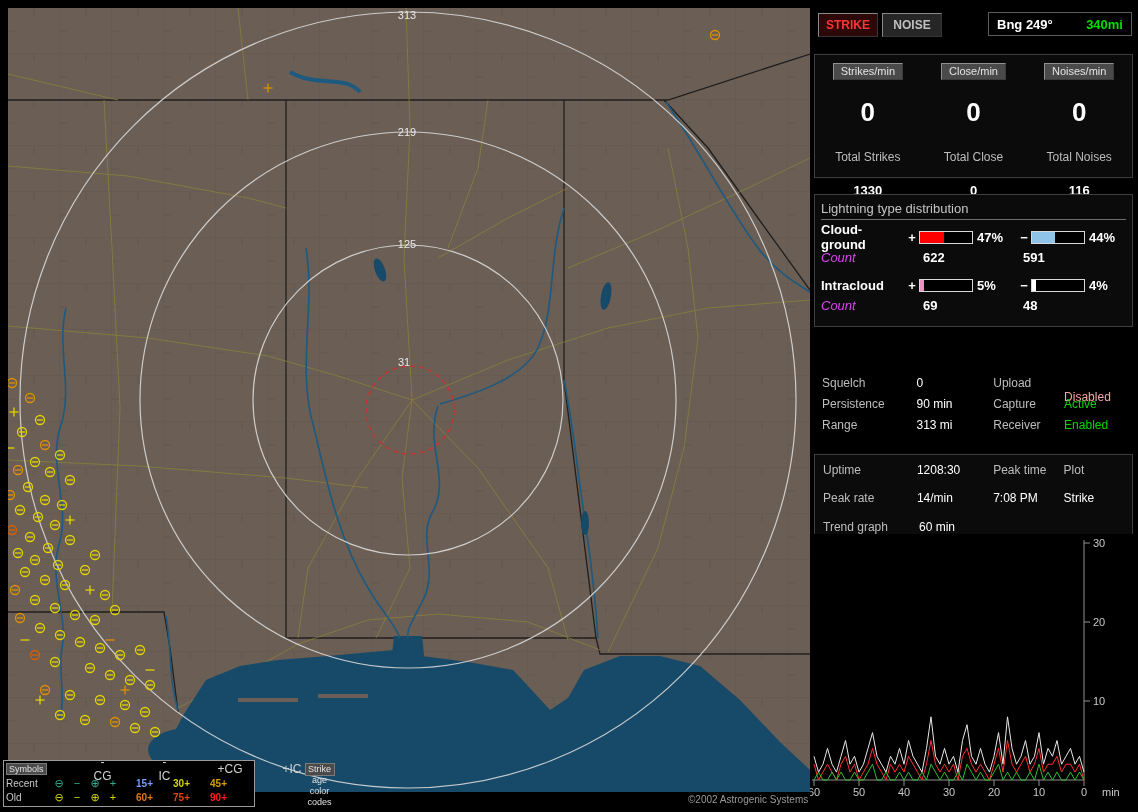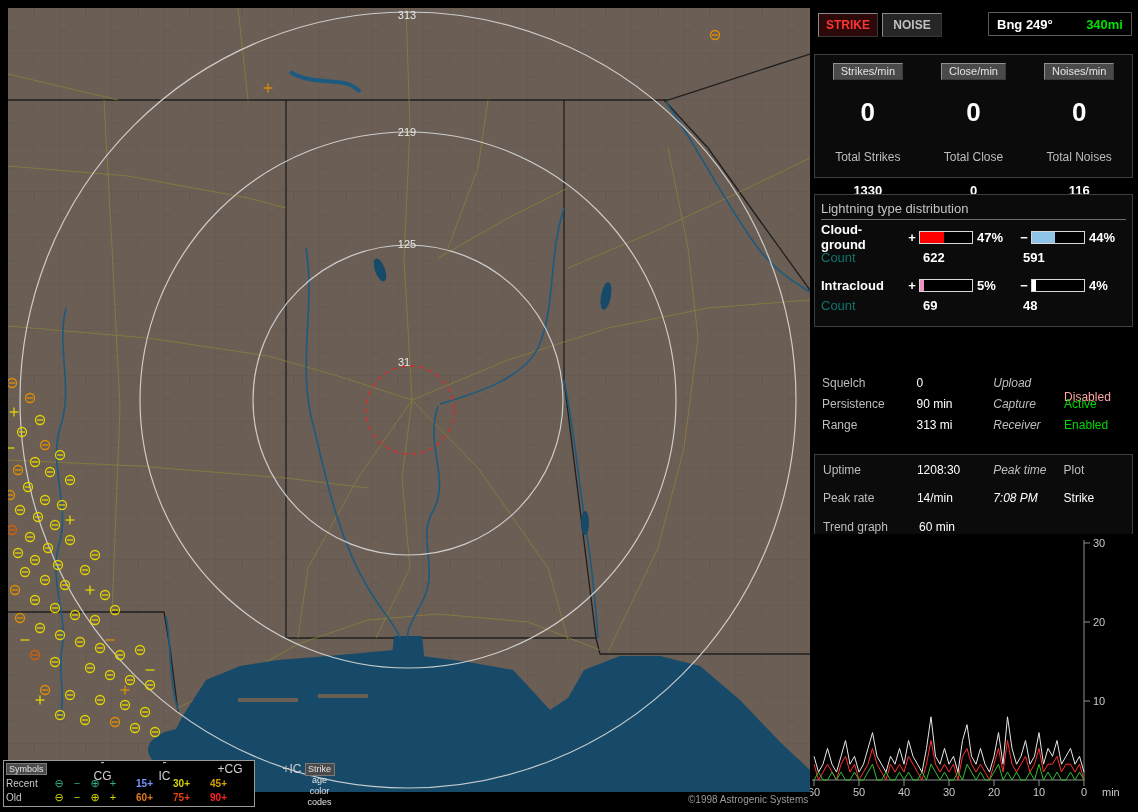--- a/index.html
+++ b/index.html
@@ -44,29 +44,29 @@
   #dist-panel{padding:6px 6px 0 6px;color:#c8c8c8;font-size:13px;}
   .dist-title{color:#c4c4c4;border-bottom:1px solid #6e6e6e;padding-bottom:3px;margin-bottom:8px;}
   .dist-row{display:flex;align-items:center;height:18px;margin-bottom:4px;}
   .dist-name{width:84px;color:#fff;font-weight:bold;}
   .sign{width:14px;text-align:center;color:#fff;font-weight:bold;}
   .bar{width:52px;height:11px;border:1px solid #d8d8d8;background:#000;display:inline-block;}
   .bar-fill{display:block;height:100%;}
   .pct{width:40px;padding-left:4px;color:#fff;font-weight:bold;}
   .pct2{width:30px;padding-left:4px;color:#fff;font-weight:bold;}
   .count-row{display:flex;height:18px;margin-bottom:8px;}
-  .count-label{width:102px;color:#0f766e;}
+  .count-label{width:102px;color:#d946ef;font-style:italic;}
   .count-val{width:100px;color:#fff;font-weight:bold;}
 
   #datetime-box{background:#000;border:1px solid #5a5a5a;display:flex;align-items:center;
     padding:0 6px;box-sizing:border-box;color:#00e400;font-weight:bold;font-size:14px;}
   .grid-4{display:flex;flex-wrap:wrap;font-size:12px;}
   .g-c1{width:96px;color:#bdbdbd;}
   .g-c2{width:78px;color:#fff;}
-  .g-c3{width:72px;color:#bdbdbd;font-style:italic;}
+  .g-c3{width:72px;color:#bdbdbd;}
   .g-c4{width:70px;color:#fff;}
   .g-row{display:flex;width:100%;height:21px;align-items:center;padding-left:8px;box-sizing:border-box;}
   #info-panel{padding-top:4px;}
   .hdr{color:#bdbdbd;}
 
   #trend-wrap{background:#000;}
   svg text{font-family:"Liberation Sans",sans-serif;}
 </style>
 </head>
 <body>
@@ -320,21 +320,21 @@
       <span class="lg-sym" style="color: rgb(212, 212, 0);">⊕</span>
       <span class="lg-sym" style="color: rgb(212, 212, 0);">+</span>
       <span class="lg-age-pad">
         <span class="lg-age-val" style="color: rgb(224, 120, 24);">60+</span>
         <span class="lg-age-val" style="color: rgb(232, 64, 16);">75+</span>
         <span class="lg-age-val" style="color: rgb(255, 32, 32);">90+</span>
       </span>
     </div>
   </div>
 
-  <div id="copyright" class="abs">©1998 Astrogenic Systems</div>
+  <div id="copyright" class="abs">©2002 Astrogenic Systems</div>
 
   <div id="btn-strike" class="abs btn" style="left:818px;top:13px;width:58px;height:22px;">STRIKE</div>
   <div id="btn-noise" class="abs btn" style="left:882px;top:13px;width:58px;height:22px;">NOISE</div>
   <div id="bng-box" class="abs" style="left:988px;top:12px;width:144px;height:24px;">
     <span class="bng">Bng 249°</span>
     <span class="bngrange">340mi</span>
   </div>
 
   <div id="rates-panel" class="abs sb-panel" style="left:814px;top:54px;width:319px;height:124px;">
     <div class="rate-col">

